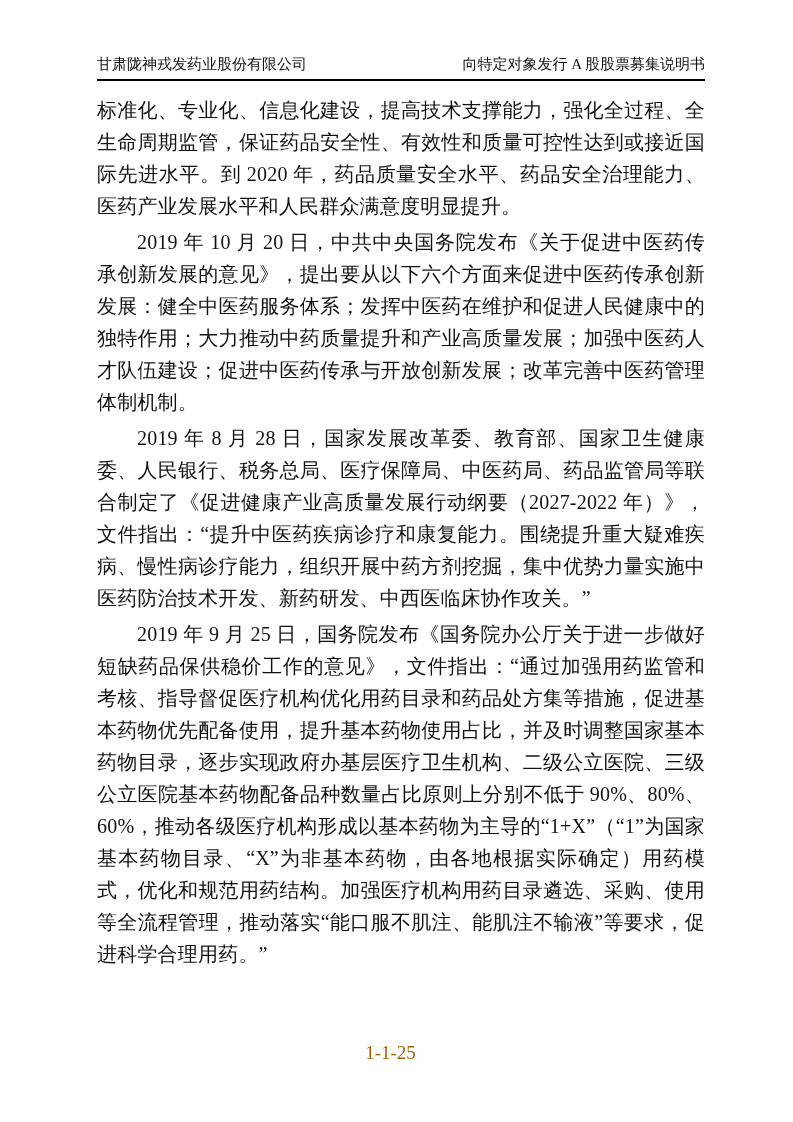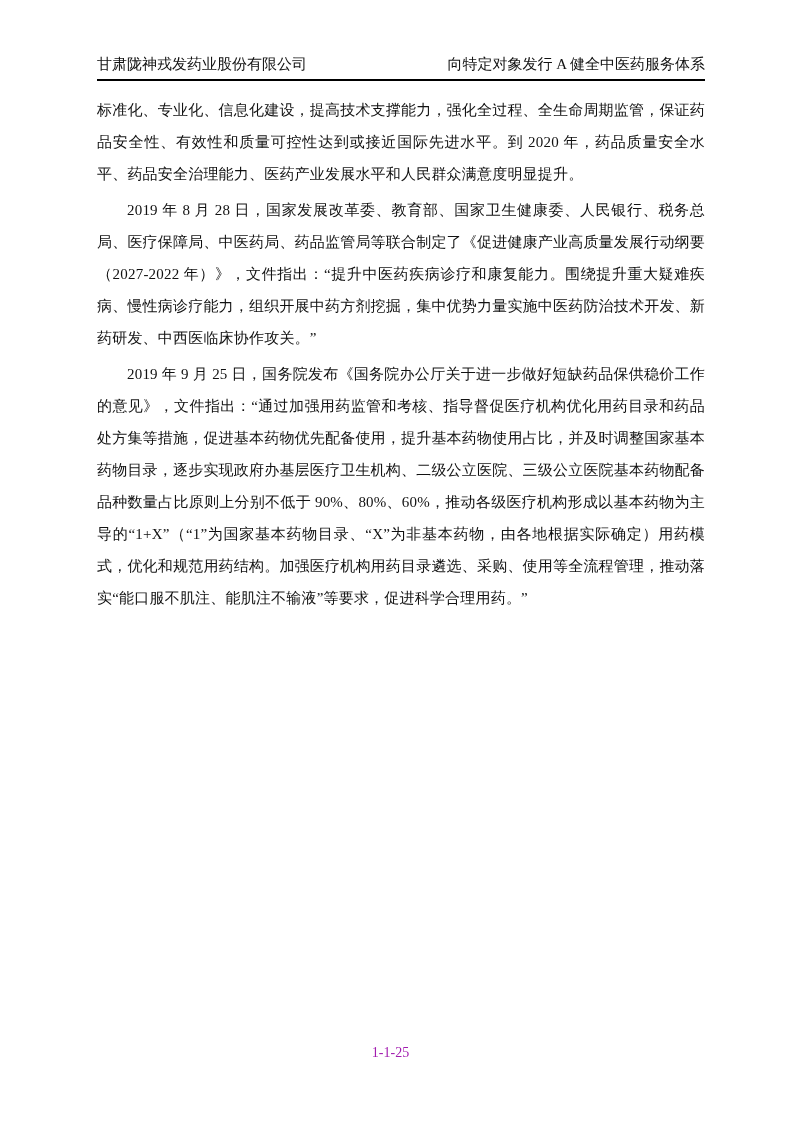--- a/index.html
+++ b/index.html
@@ -29,55 +29,56 @@
     line-height: 20px;
     padding-bottom: 5px;
     border-bottom: 2px solid #000000;
     white-space: nowrap;
   }
   .doc-body {
     position: absolute;
     top: 94px;
     left: 97px;
     right: 88px;
-    font-size: 15px;
+    font-size: 20px;
     line-height: 32px;
     text-align: justify;
     letter-spacing: 0.2px;
   }
   .doc-body p {
     margin: 0 0 4px 0;
     text-indent: 2em;
   }
   .doc-body p.no-indent {
     text-indent: 0;
   }
   .footer {
     position: absolute;
     left: 0;
     right: 12px;
     bottom: 60px;
     text-align: center;
-    font-size: 14px;
+    font-size: 19px;
     line-height: 18px;
-    color: #a21caf;
+    color: #a16207;
   }
 </style>
 </head>
 <body>
 
 <div class="page">
 
   <div class="header">
     <span>甘肃陇神戎发药业股份有限公司</span>
-    <span>向特定对象发行 A 健全中医药服务体系</span>
+    <span>向特定对象发行 A 股股票募集说明书</span>
   </div>
 
   <div class="doc-body">
     <p class="no-indent">标准化、专业化、信息化建设，提高技术支撑能力，强化全过程、全生命周期监管，保证药品安全性、有效性和质量可控性达到或接近国际先进水平。到 2020 年，药品质量安全水平、药品安全治理能力、医药产业发展水平和人民群众满意度明显提升。</p>
+    <p>2019 年 10 月 20 日，中共中央国务院发布《关于促进中医药传承创新发展的意见》，提出要从以下六个方面来促进中医药传承创新发展：健全中医药服务体系；发挥中医药在维护和促进人民健康中的独特作用；大力推动中药质量提升和产业高质量发展；加强中医药人才队伍建设；促进中医药传承与开放创新发展；改革完善中医药管理体制机制。</p>
     <p>2019 年 8 月 28 日，国家发展改革委、教育部、国家卫生健康委、人民银行、税务总局、医疗保障局、中医药局、药品监管局等联合制定了《促进健康产业高质量发展行动纲要（2027-2022 年）》，文件指出：“提升中医药疾病诊疗和康复能力。围绕提升重大疑难疾病、慢性病诊疗能力，组织开展中药方剂挖掘，集中优势力量实施中医药防治技术开发、新药研发、中西医临床协作攻关。”</p>
     <p>2019 年 9 月 25 日，国务院发布《国务院办公厅关于进一步做好短缺药品保供稳价工作的意见》，文件指出：“通过加强用药监管和考核、指导督促医疗机构优化用药目录和药品处方集等措施，促进基本药物优先配备使用，提升基本药物使用占比，并及时调整国家基本药物目录，逐步实现政府办基层医疗卫生机构、二级公立医院、三级公立医院基本药物配备品种数量占比原则上分别不低于 90%、80%、60%，推动各级医疗机构形成以基本药物为主导的“1+X”（“1”为国家基本药物目录、“X”为非基本药物，由各地根据实际确定）用药模式，优化和规范用药结构。加强医疗机构用药目录遴选、采购、使用等全流程管理，推动落实“能口服不肌注、能肌注不输液”等要求，促进科学合理用药。”</p>
   </div>
 
   <div class="footer">
     <span>1-1-25</span>
   </div>
 
 </div>
 

